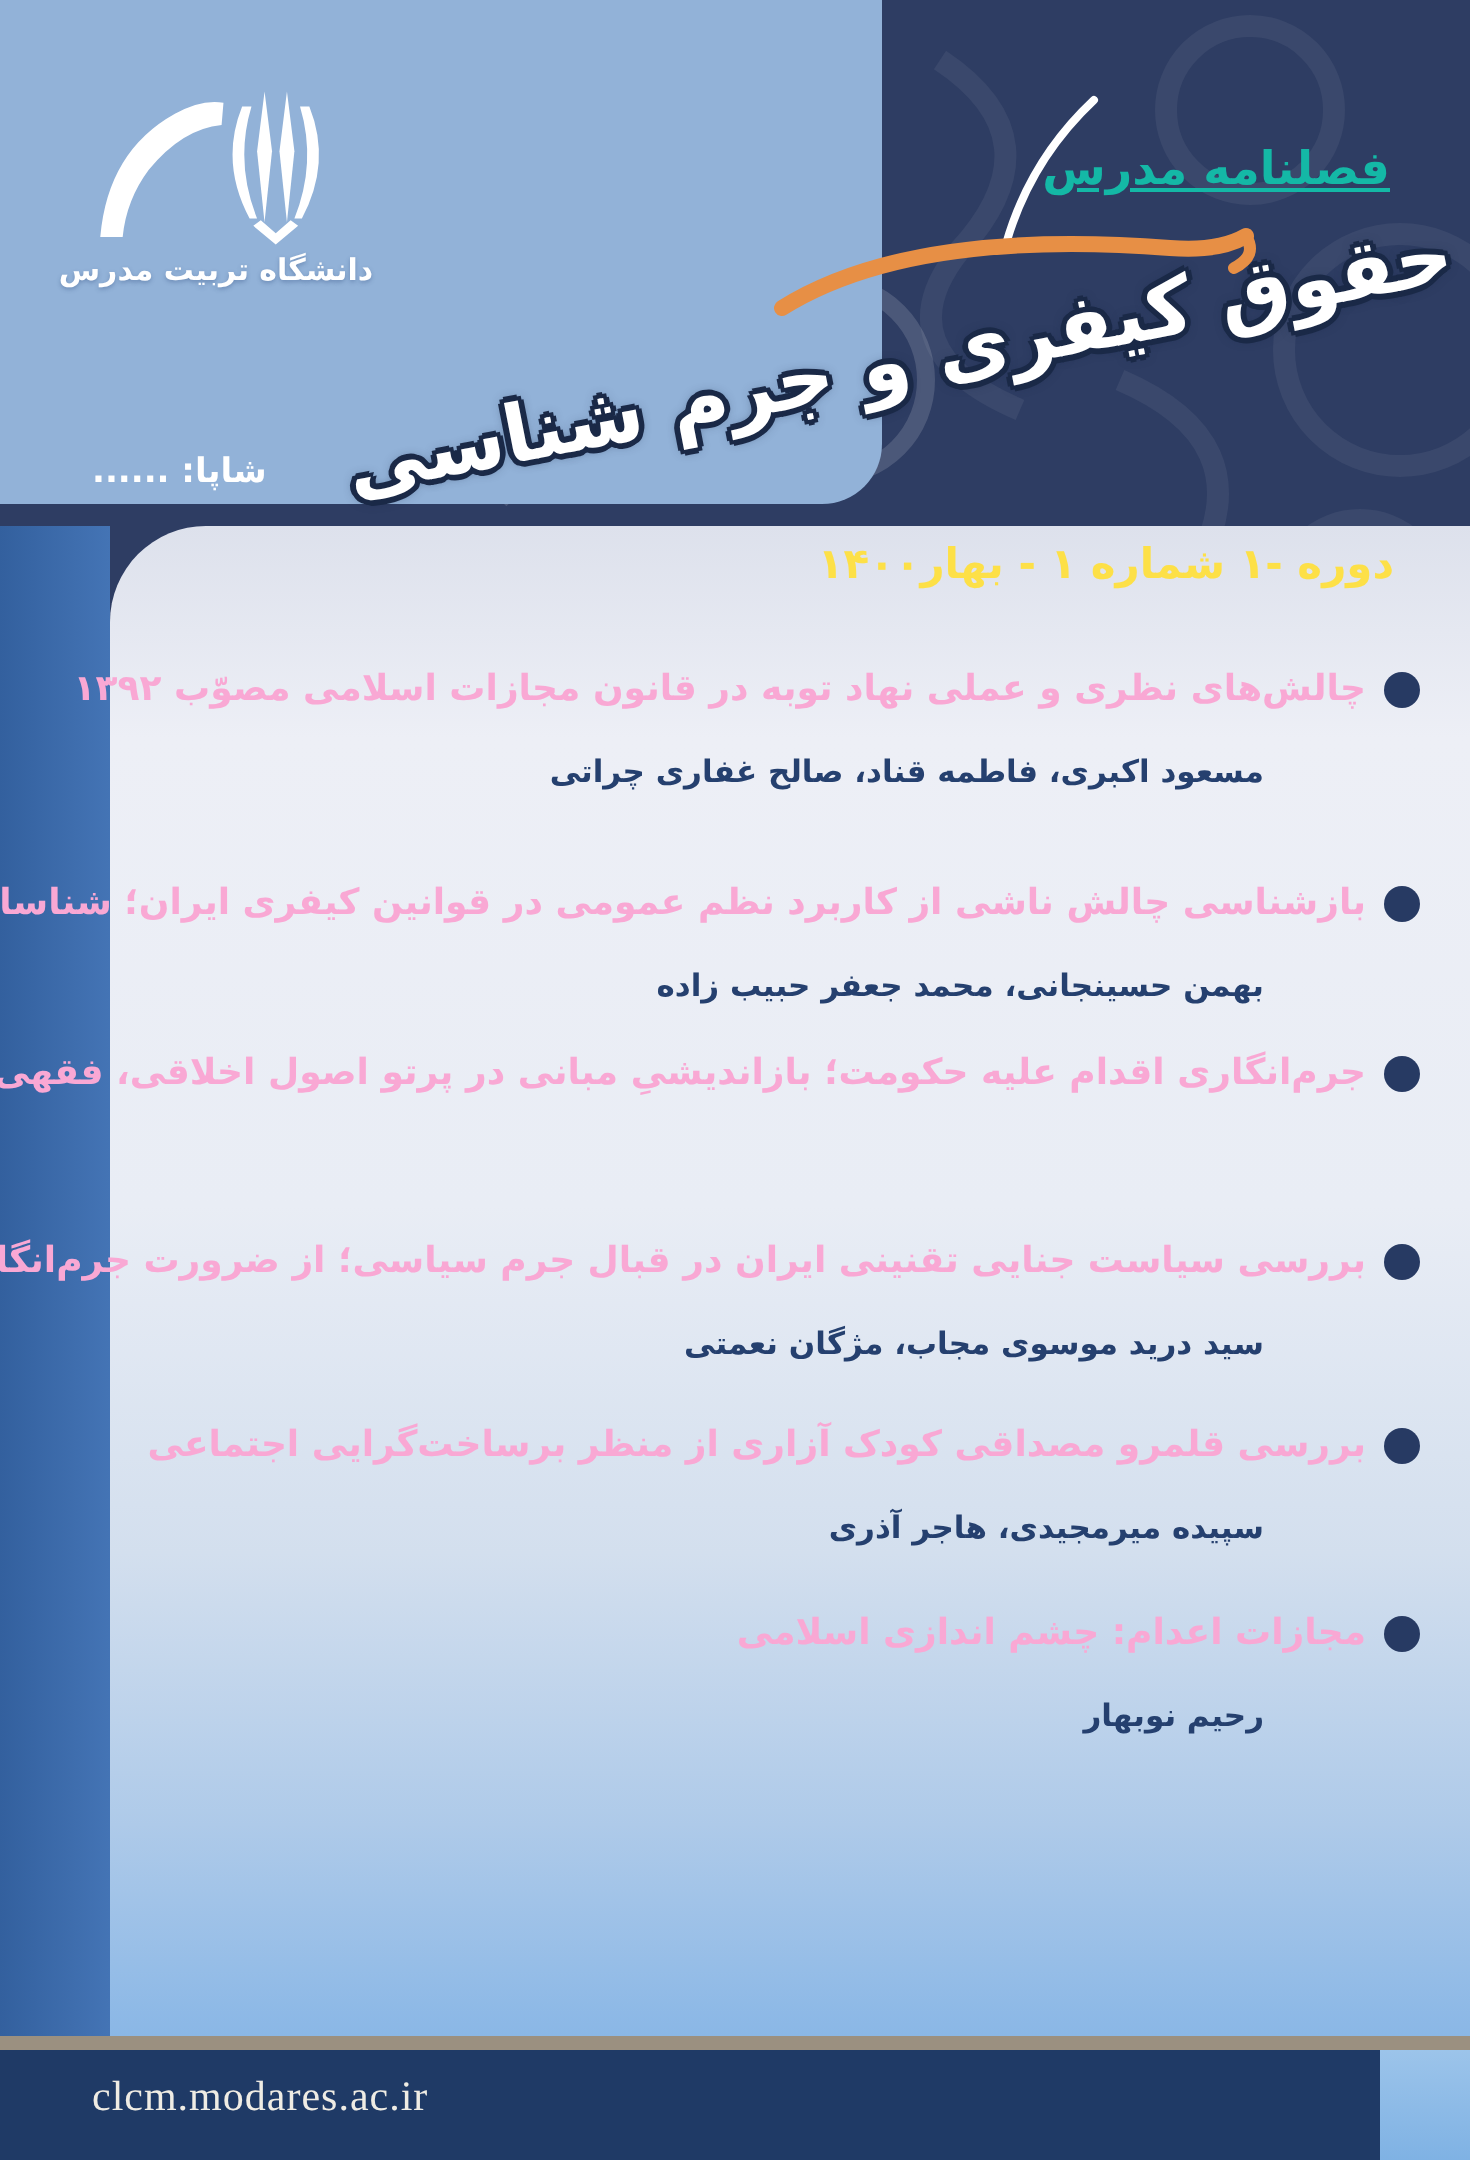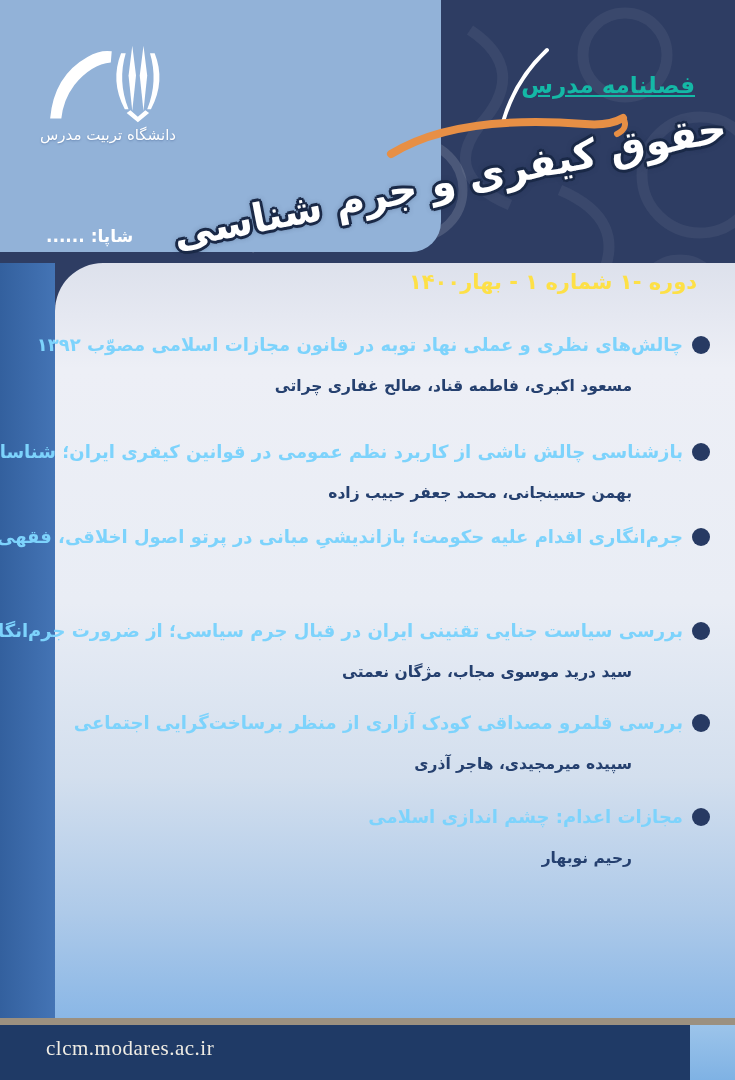--- a/index.html
+++ b/index.html
@@ -20,21 +20,21 @@
     position:absolute; left:0; top:0;
     width:441px; height:252px;
     background:#92b2d8;
     border-bottom-right-radius:30px;
     z-index:2;
   }
   .logo-wrap { position:absolute; left:42px; top:42px; width:160px; height:84px; z-index:3; }
   .uni-name {
     position:absolute; left:18px; top:126px; width:180px;
     text-align:center; direction:rtl;
-    color:#ffffff; font-size:15px; font-weight:normal; letter-spacing:1px;
+    color:#ffffff; font-size:15px; font-weight:bold; letter-spacing:1px;
     text-shadow:0 1px 2px rgba(40,70,120,.35);
     z-index:3;
   }
   .issn {
     position:absolute; left:46px; top:226px;
     direction:rtl; color:#ffffff; font-size:17px; font-weight:bold;
     z-index:3;
   }
   .journal-type {
     position:absolute; right:40px; top:72px;
@@ -77,21 +77,21 @@
   .title-row {
     display:flex; direction:rtl; align-items:center; gap:9px;
     justify-content:flex-start;
   }
   .bullet {
     flex:none; width:18px; height:18px; border-radius:50%;
     background:#273a63;
   }
   .article-title {
     direction:rtl; white-space:nowrap;
-    color:#7dd3fc; font-size:18px; font-weight:bold;
+    color:#f9a8d4; font-size:18px; font-weight:bold;
   }
   .article-authors {
     margin-top:22px; padding-right:78px;
     direction:rtl; text-align:right;
     color:#25406f; font-size:15.5px; font-weight:bold;
   }
 
   
   .divider {
     position:absolute; left:0; top:1018px; width:735px; height:7px;

